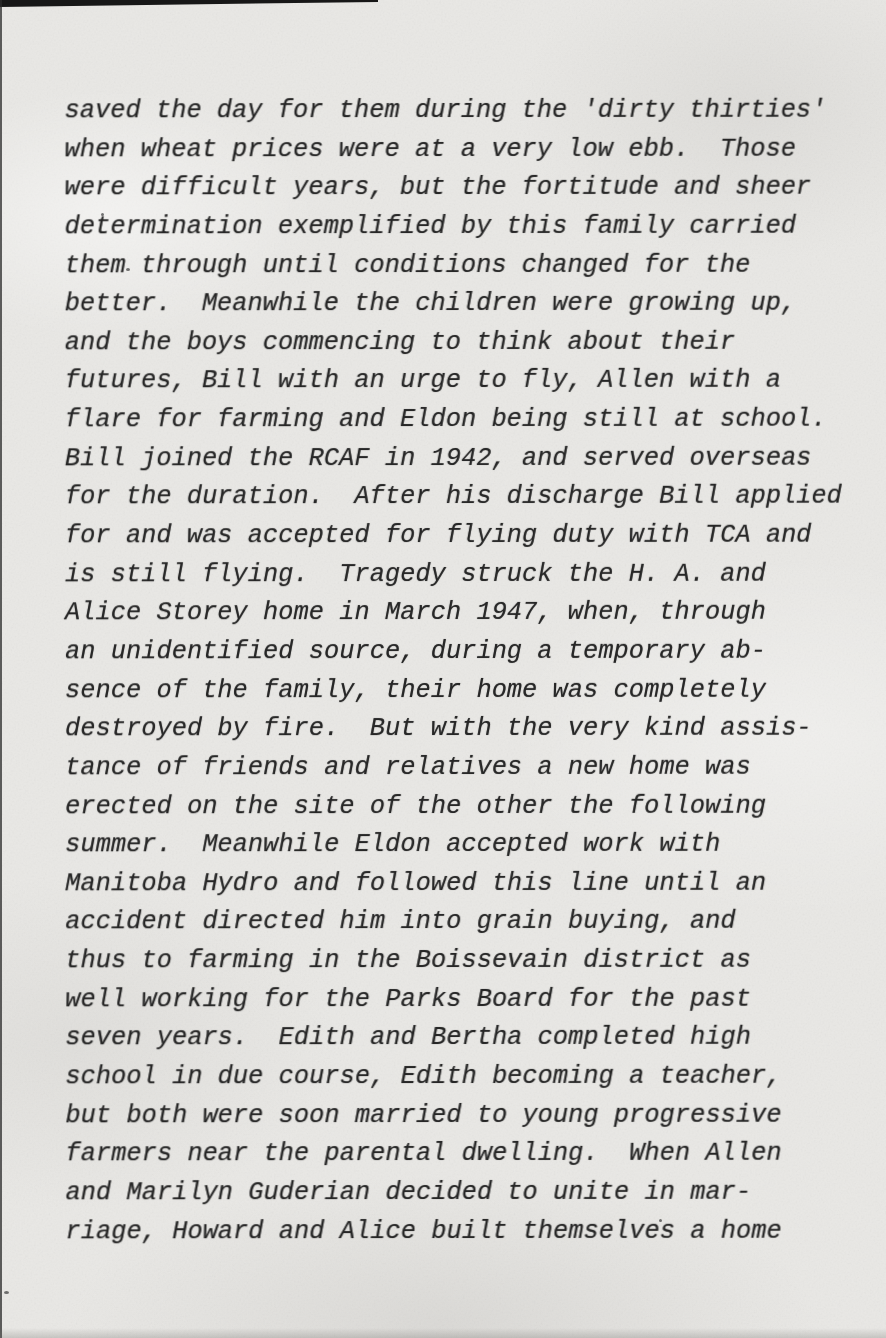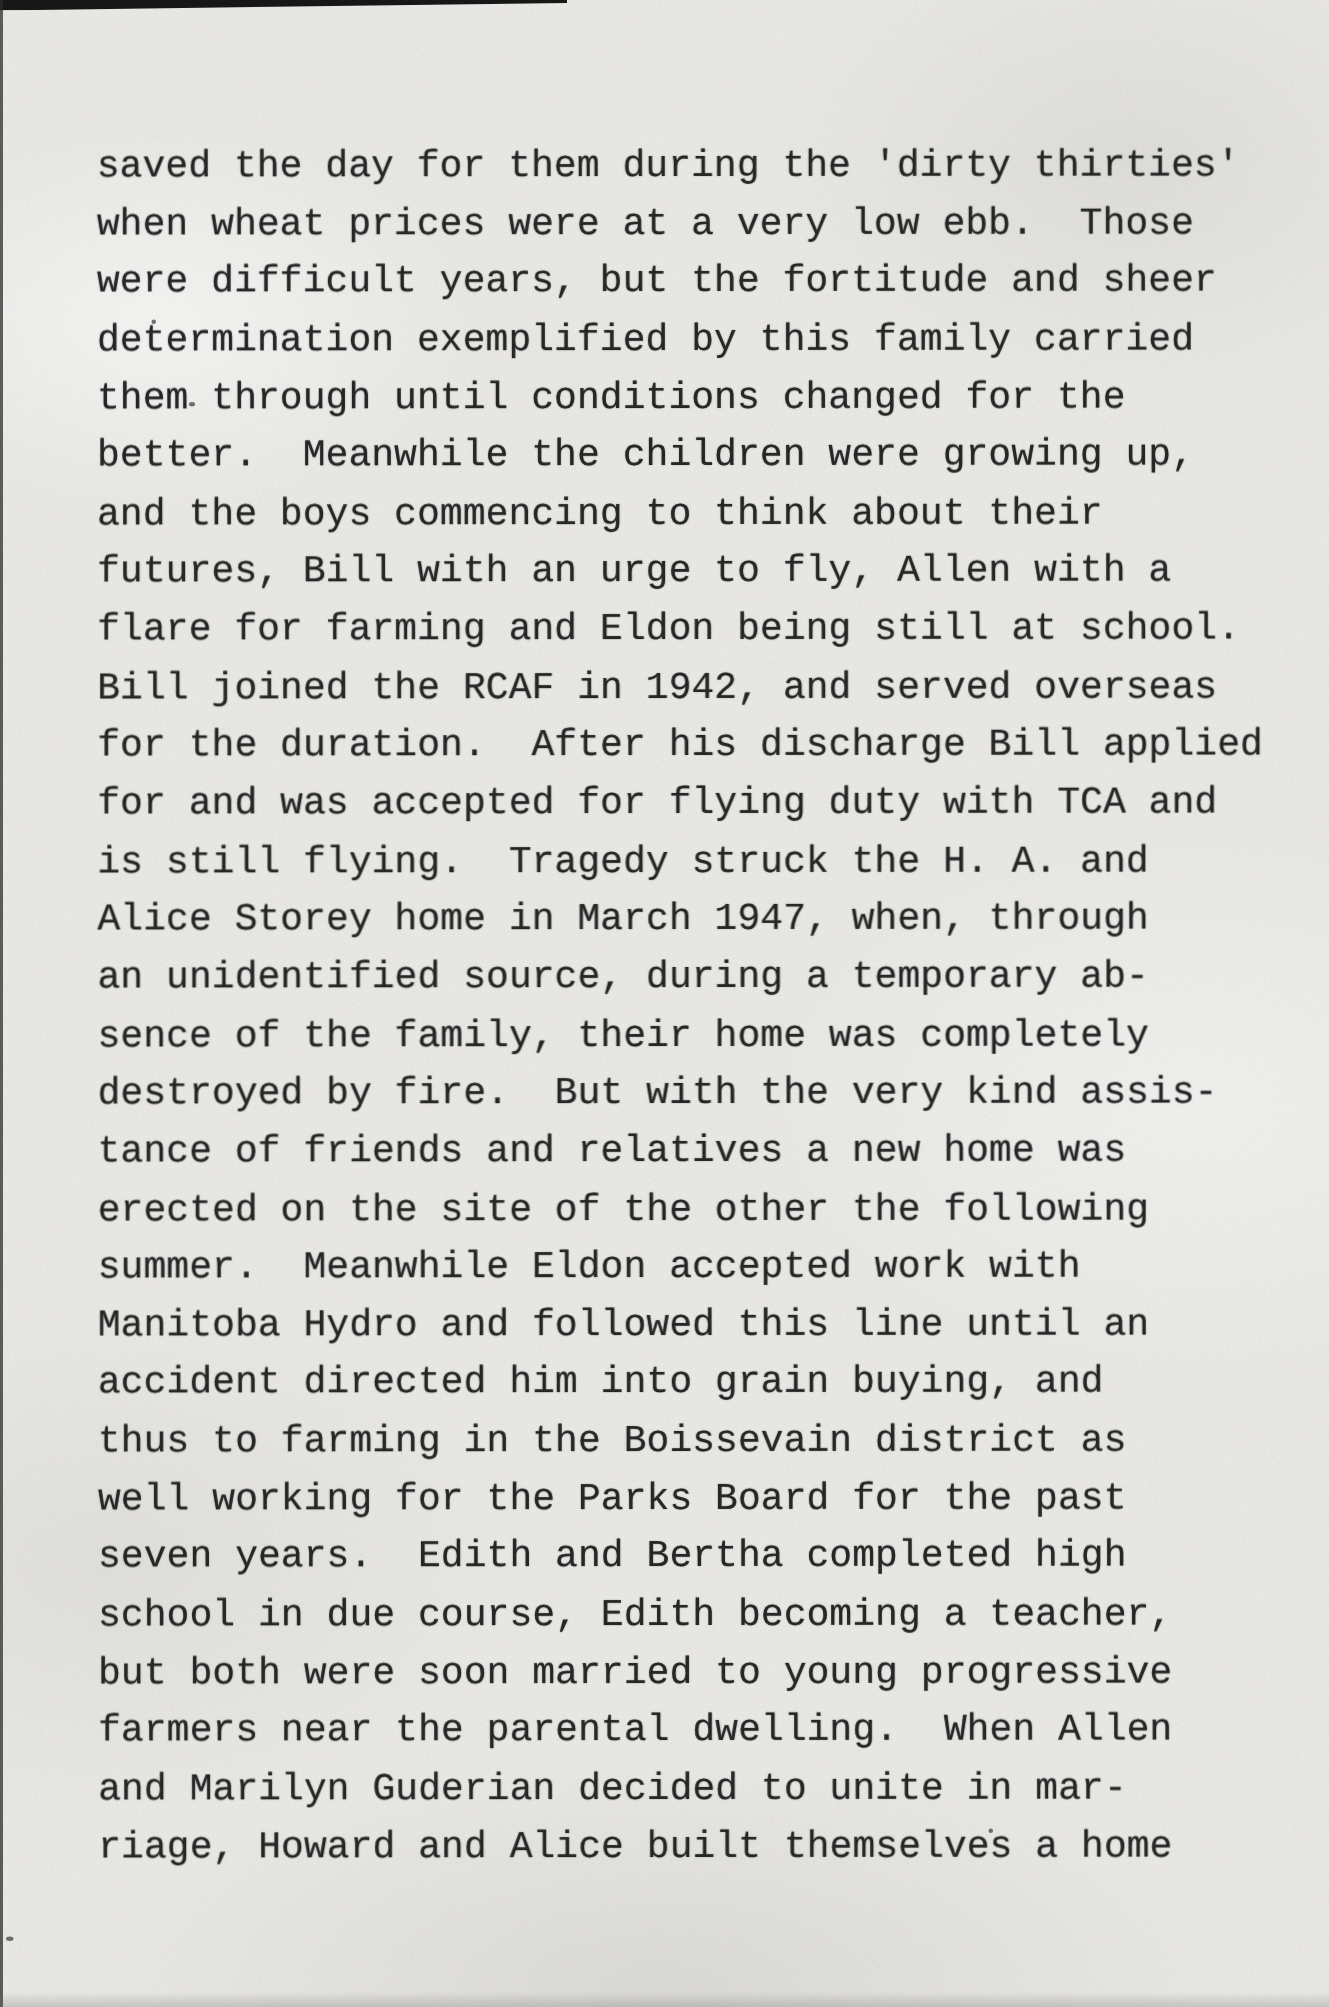--- a/index.html
+++ b/index.html
@@ -75,21 +75,21 @@
       radial-gradient(ellipse 300px 180px at 12% 16%, rgba(255,255,255,0.45), rgba(255,255,255,0) 70%),
       radial-gradient(ellipse 340px 220px at 85% 8%,  rgba(170,168,164,0.18), rgba(170,168,164,0) 70%),
       radial-gradient(ellipse 420px 260px at 90% 55%, rgba(255,255,255,0.30), rgba(255,255,255,0) 70%),
       radial-gradient(ellipse 380px 240px at 8% 78%,  rgba(170,168,164,0.15), rgba(170,168,164,0) 70%),
       radial-gradient(ellipse 500px 200px at 50% 99%, rgba(160,158,154,0.20), rgba(160,158,154,0) 75%);
   }
 </style>
 </head>
 <body>
 
-<div class="page" style="background: rgb(233, 232, 229);">
+<div class="page" style="background: rgb(233, 232, 229); font-style: italic;">
 
   <svg class="paper-noise" xmlns="http://www.w3.org/2000/svg">
     <filter id="grain">
       <feTurbulence type="fractalNoise" baseFrequency="0.55" numOctaves="2" stitchTiles="stitch" result="n"></feTurbulence>
       <feColorMatrix in="n" type="saturate" values="0"></feColorMatrix>
       <feComponentTransfer>
         <feFuncA type="linear" slope="0.10" intercept="0"></feFuncA>
       </feComponentTransfer>
     </filter>
     <rect width="100%" height="100%" filter="url(#grain)"></rect>

